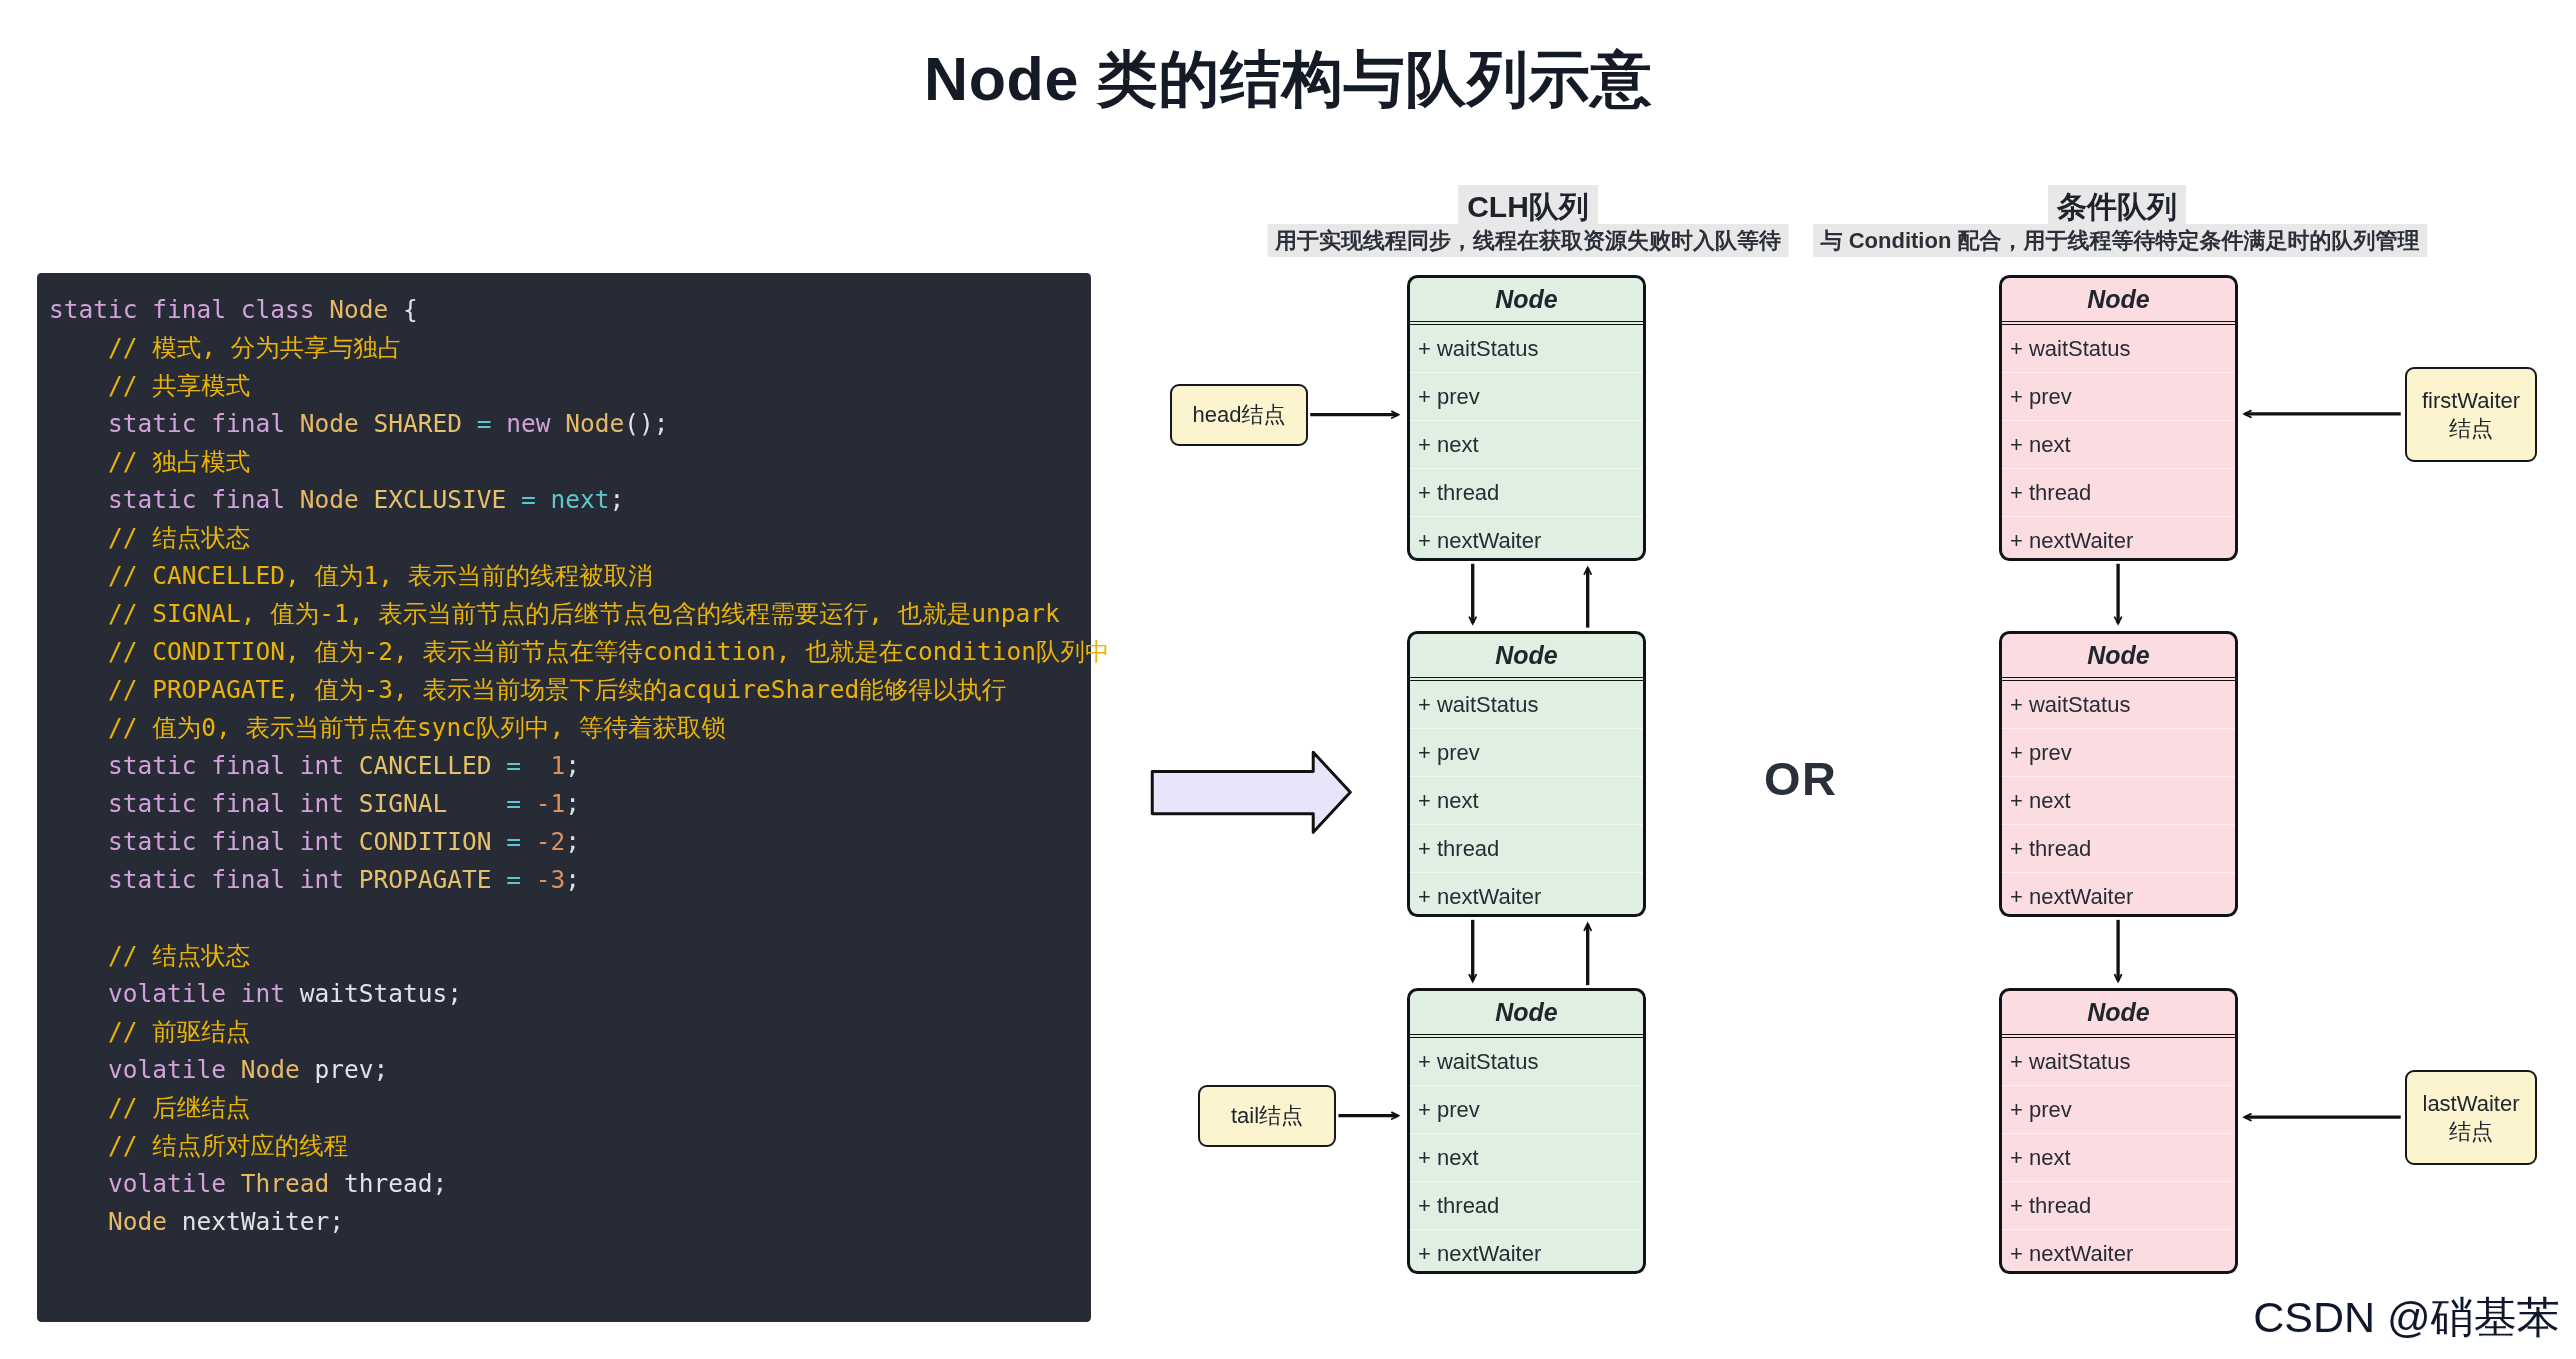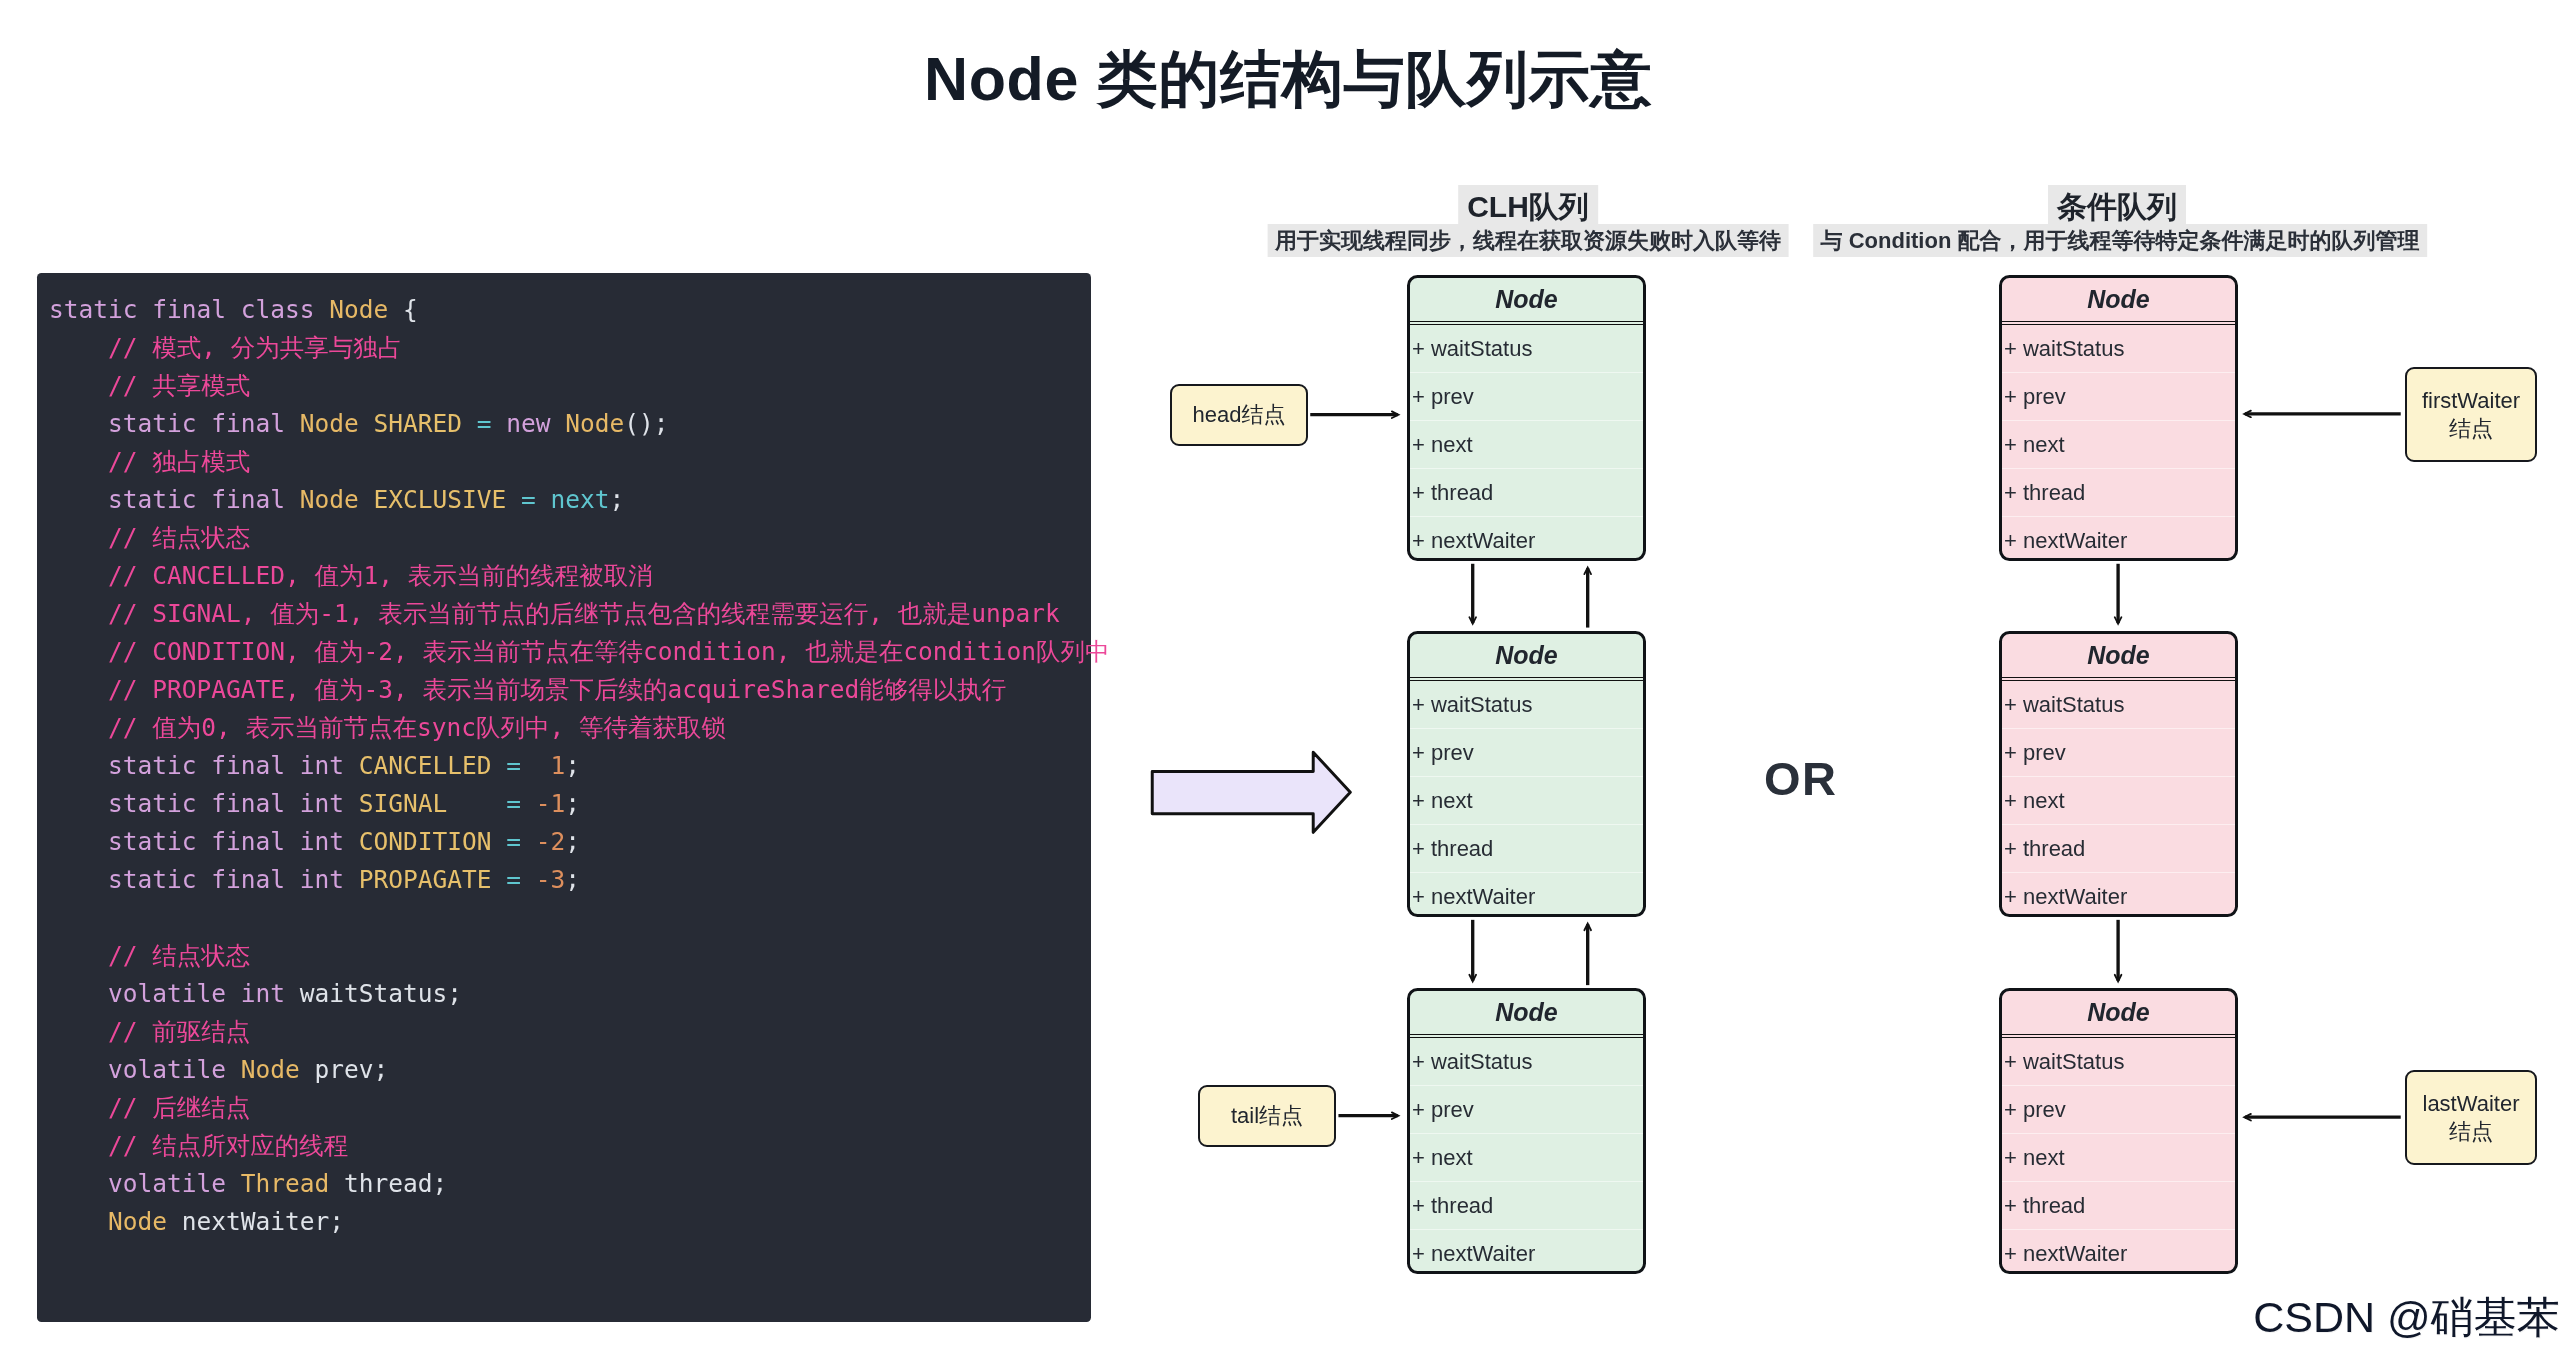--- a/index.html
+++ b/index.html
@@ -12,21 +12,21 @@
   
   .code-block{position:absolute;left:37px;top:273px;width:1054px;height:1049px;
     background:#272b35;border-radius:4.5px;box-sizing:border-box;
     padding:18px 13.4px 13.4px 12px;
     font-family:"DejaVu Sans Mono","Liberation Mono",monospace;
     font-size:24.5px;line-height:38px;color:#e6e9ee;}
   .code-line{white-space:pre;height:38px;}
   .tk-kw{color:#d3a1dc;}
   .tk-type{color:#e7b966;}
   .tk-const{color:#e7c06b;}
-  .tk-cmt{color:#ec4899;}
+  .tk-cmt{color:#eab308;}
   .tk-op{color:#5fc6cf;}
   .tk-num{color:#dd8f5d;}
   .tk-plain{color:#dfe3e9;}
 
   
   .col-heading{position:absolute;transform:translateX(-50%);
     font-size:30px;font-weight:800;color:#1e232b;background:#e8e8e8;
     padding:1.5px 9px;white-space:nowrap;}
   .col-subtitle{position:absolute;transform:translateX(-50%);
     font-size:22px;font-weight:600;color:#2a2f38;background:#e8e8e8;
@@ -34,21 +34,21 @@
 
   
   .node-box{position:absolute;width:239px;height:286px;box-sizing:border-box;
     border:3px solid #101317;border-radius:10.4px;overflow:hidden;}
   .node-box.green{background:#dff0e3;}
   .node-box.pink{background:#fadce1;}
   .node-header{height:43px;display:flex;align-items:center;justify-content:center;
     font-size:25px;font-weight:800;font-style:italic;color:#21262e;
     border-bottom:1.5px solid #111;}
   .node-fields{border-top:1.5px solid #111;margin-top:2.2px;display:flex;flex-direction:column;}
-  .node-field{height:47px;display:flex;align-items:center;padding-left:2px;
+  .node-field{height:47px;display:flex;align-items:center;padding-left:8px;
     font-size:22px;color:#272c34;}
   .node-field + .node-field{border-top:0.7px solid rgba(255,255,255,.5);}
 
   
   .ptr-label{position:absolute;box-sizing:border-box;background:#fcf3cf;
     border:2.6px solid #16181d;border-radius:9px;
     display:flex;align-items:center;justify-content:center;text-align:center;
     font-size:22px;color:#21262e;line-height:1.25;padding:3px 6px;}
 
   

